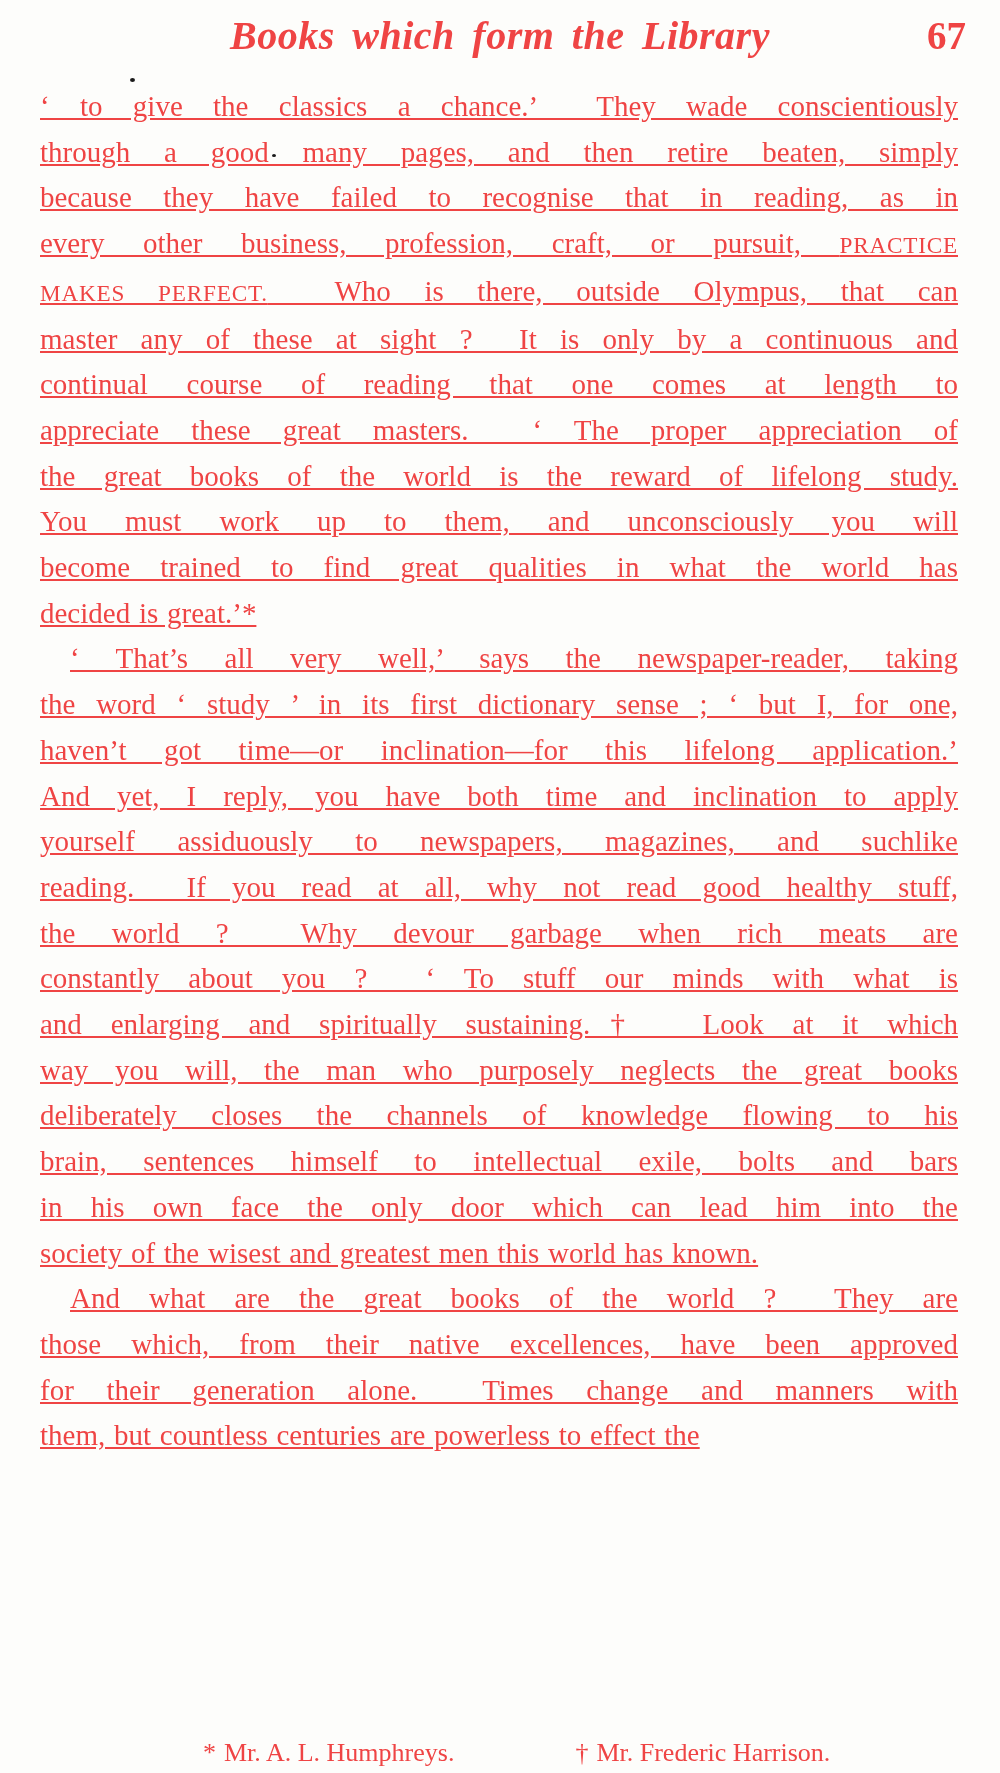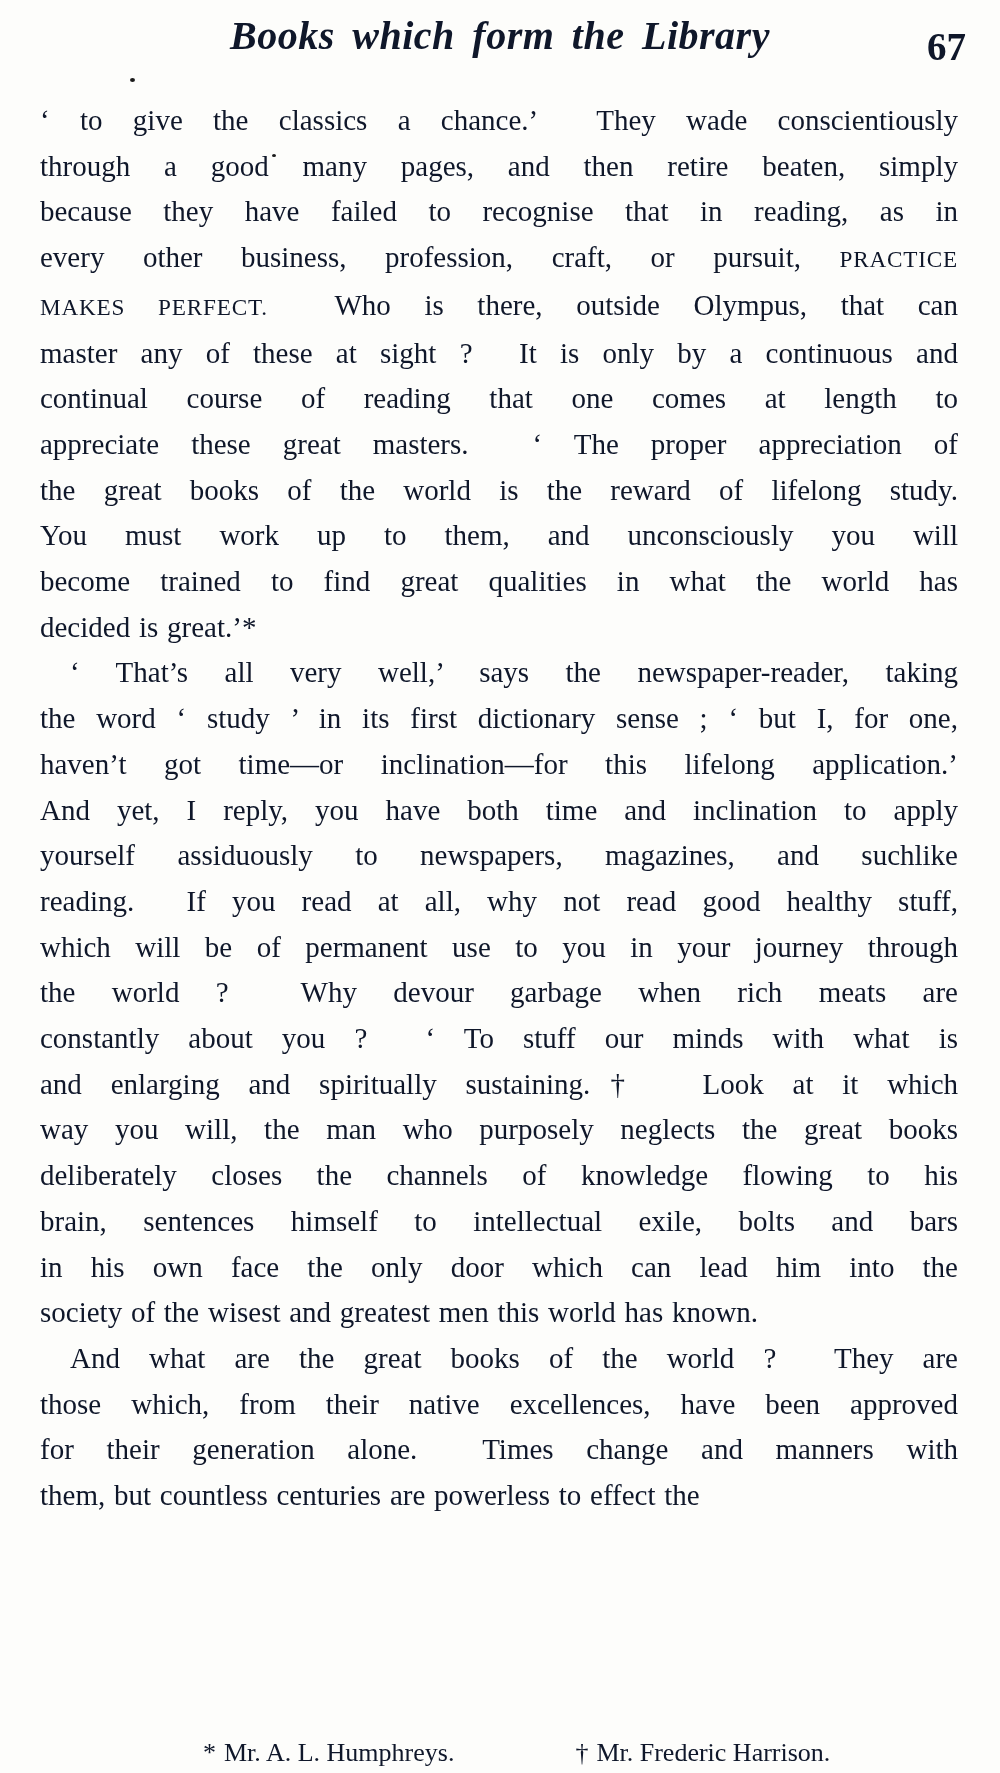--- a/index.html
+++ b/index.html
@@ -16,24 +16,24 @@
   }
   .header { position: absolute; top: 14px; left: 0; width: 100%; height: 64px; }
   .running-title {
     position: absolute; left: 0; width: 100%;
     text-align: center;
     font-size: 40px; line-height: 1.1;
     font-style: italic; font-weight: bold;
     word-spacing: 7px; letter-spacing: 0.5px;
   }
   .page-number {
-    position: absolute; right: 34px; top: 12px;
+    position: absolute; right: 34px; top: 1px;
     font-size: 39px; line-height: 1.1; font-weight: bold;
   }
-  .page-body { position: absolute; top: 98px; left: 40px; width: 918px; }
+  .page-body { position: absolute; top: 84px; left: 40px; width: 918px; text-decoration: underline; }
   .para { margin: 0; }
   .line {
     font-size: 29px;
     line-height: 45.7px;
     text-align: justify;
     text-align-last: justify;
     white-space: pre-wrap;
     word-spacing: 1.5px;
   }
   .line.last { text-align-last: left; }
@@ -49,21 +49,21 @@
   .fn-first { margin-left: 124px; }
   .fn-second { margin-left: 82px; }
   .fn-marker { margin-right: 8px; }
   .artifact { position: absolute; background: #1a1a1a; border-radius: 50%; }
   .dot-a { left: 130px; top: 78px; width: 5px; height: 4px; }
   .dot-b { left: 272px; top: 154px; width: 4px; height: 3px; }
 </style>
 </head>
 <body>
 
-<div class="page" style="background: rgb(253, 253, 251); color: #0f172a;">
+<div class="page" style="background: rgb(253, 253, 251); color: #ef4444;">
 
   <div class="header">
     <div class="running-title">Books which form the Library</div>
     <div class="page-number">67</div>
   </div>
 
   <div class="artifact dot-a"></div>
   <div class="artifact dot-b"></div>
 
   <div class="page-body">
@@ -81,21 +81,20 @@
         <div class="line"><span class="">become trained to find great qualities in what the world has</span></div>
         <div class="line last"><span class="">decided is great.’*</span></div>
       </div>
       <div class="para">
         <div class="line indent"><span class="">‘ That’s all very well,’ says the newspaper-reader, taking</span></div>
         <div class="line"><span class="">the word ‘ study ’ in its first dictionary sense ; ‘ but I, for one,</span></div>
         <div class="line"><span class="">haven’t got time—or inclination—for this lifelong application.’</span></div>
         <div class="line"><span class="">And yet, I reply, you have both time and inclination to apply</span></div>
         <div class="line"><span class="">yourself assiduously to newspapers, magazines, and suchlike</span></div>
         <div class="line"><span class="">reading.  If you read at all, why not read good healthy stuff,</span></div>
-        <div class="line"><span class="">which will be of permanent use to you in your journey through</span></div>
         <div class="line"><span class="">the world ?  Why devour garbage when rich meats are</span></div>
         <div class="line"><span class="">constantly about you ?  ‘ To stuff our minds with what is</span></div>
         <div class="line"><span class="">and enlarging and spiritually sustaining.†  Look at it which</span></div>
         <div class="line"><span class="">way you will, the man who purposely neglects the great books</span></div>
         <div class="line"><span class="">deliberately closes the channels of knowledge flowing to his</span></div>
         <div class="line"><span class="">brain, sentences himself to intellectual exile, bolts and bars</span></div>
         <div class="line"><span class="">in his own face the only door which can lead him into the</span></div>
         <div class="line last"><span class="">society of the wisest and greatest men this world has known.</span></div>
       </div>
       <div class="para">

